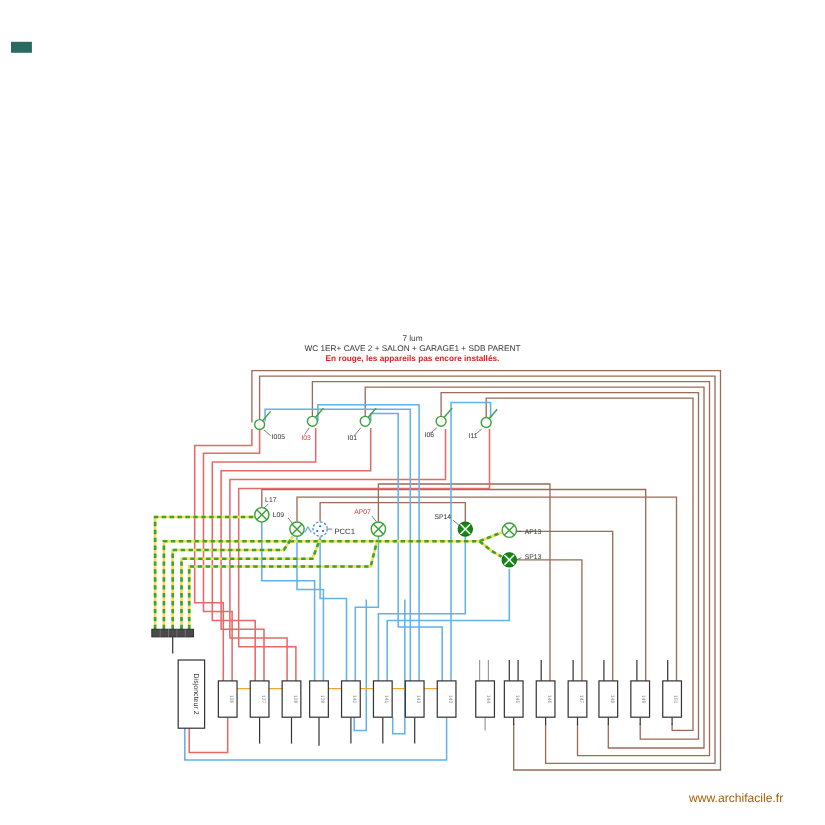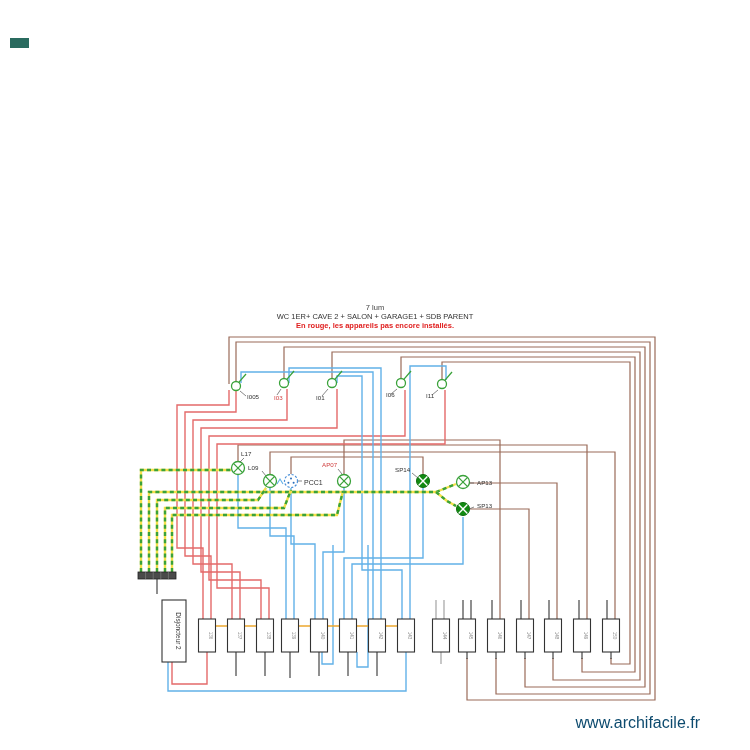--- a/index.html
+++ b/index.html
@@ -3,21 +3,21 @@
 <meta charset="utf-8">
 <style>
   html,body{margin:0;padding:0;background:#ffffff;}
   body{width:750px;height:750px;position:relative;font-family:"Liberation Sans",sans-serif;overflow:hidden;}
   #stage{position:absolute;inset:0;}
   #titles{position:absolute;left:0;top:303px;width:806px;text-align:center;line-height:9px;pointer-events:none;}
   #titles .t1{font-size:7.5px;color:#444;}
   #titles .t2{font-size:7.5px;color:#333;}
   #titles .t3{font-size:7.5px;color:#e02020;font-weight:bold;}
   #titles div{transform:translateX(-28px);}
-  #watermark{position:absolute;right:50px;bottom:18px;font-size:16px;color:#0c4a6e;}
+  #watermark{position:absolute;right:38px;bottom:18px;font-size:11px;color:#a16207;}
   #corner-box{position:absolute;left:10px;top:38px;width:19px;height:10px;}
   svg{position:absolute;inset:0;}
 </style>
 </head>
 <body>
 
 <div id="stage">
   <svg id="plan" width="750" height="750" viewBox="0 0 750 750">
       <polyline points="229,384 229,337 655,337 655,700 467,700 467,658" fill="none" stroke="#9a6b59" stroke-width="1.2"></polyline>
       <polyline points="236,384 236,342 650,342 650,694 496,694 496,658" fill="none" stroke="#9a6b59" stroke-width="1.2"></polyline>

